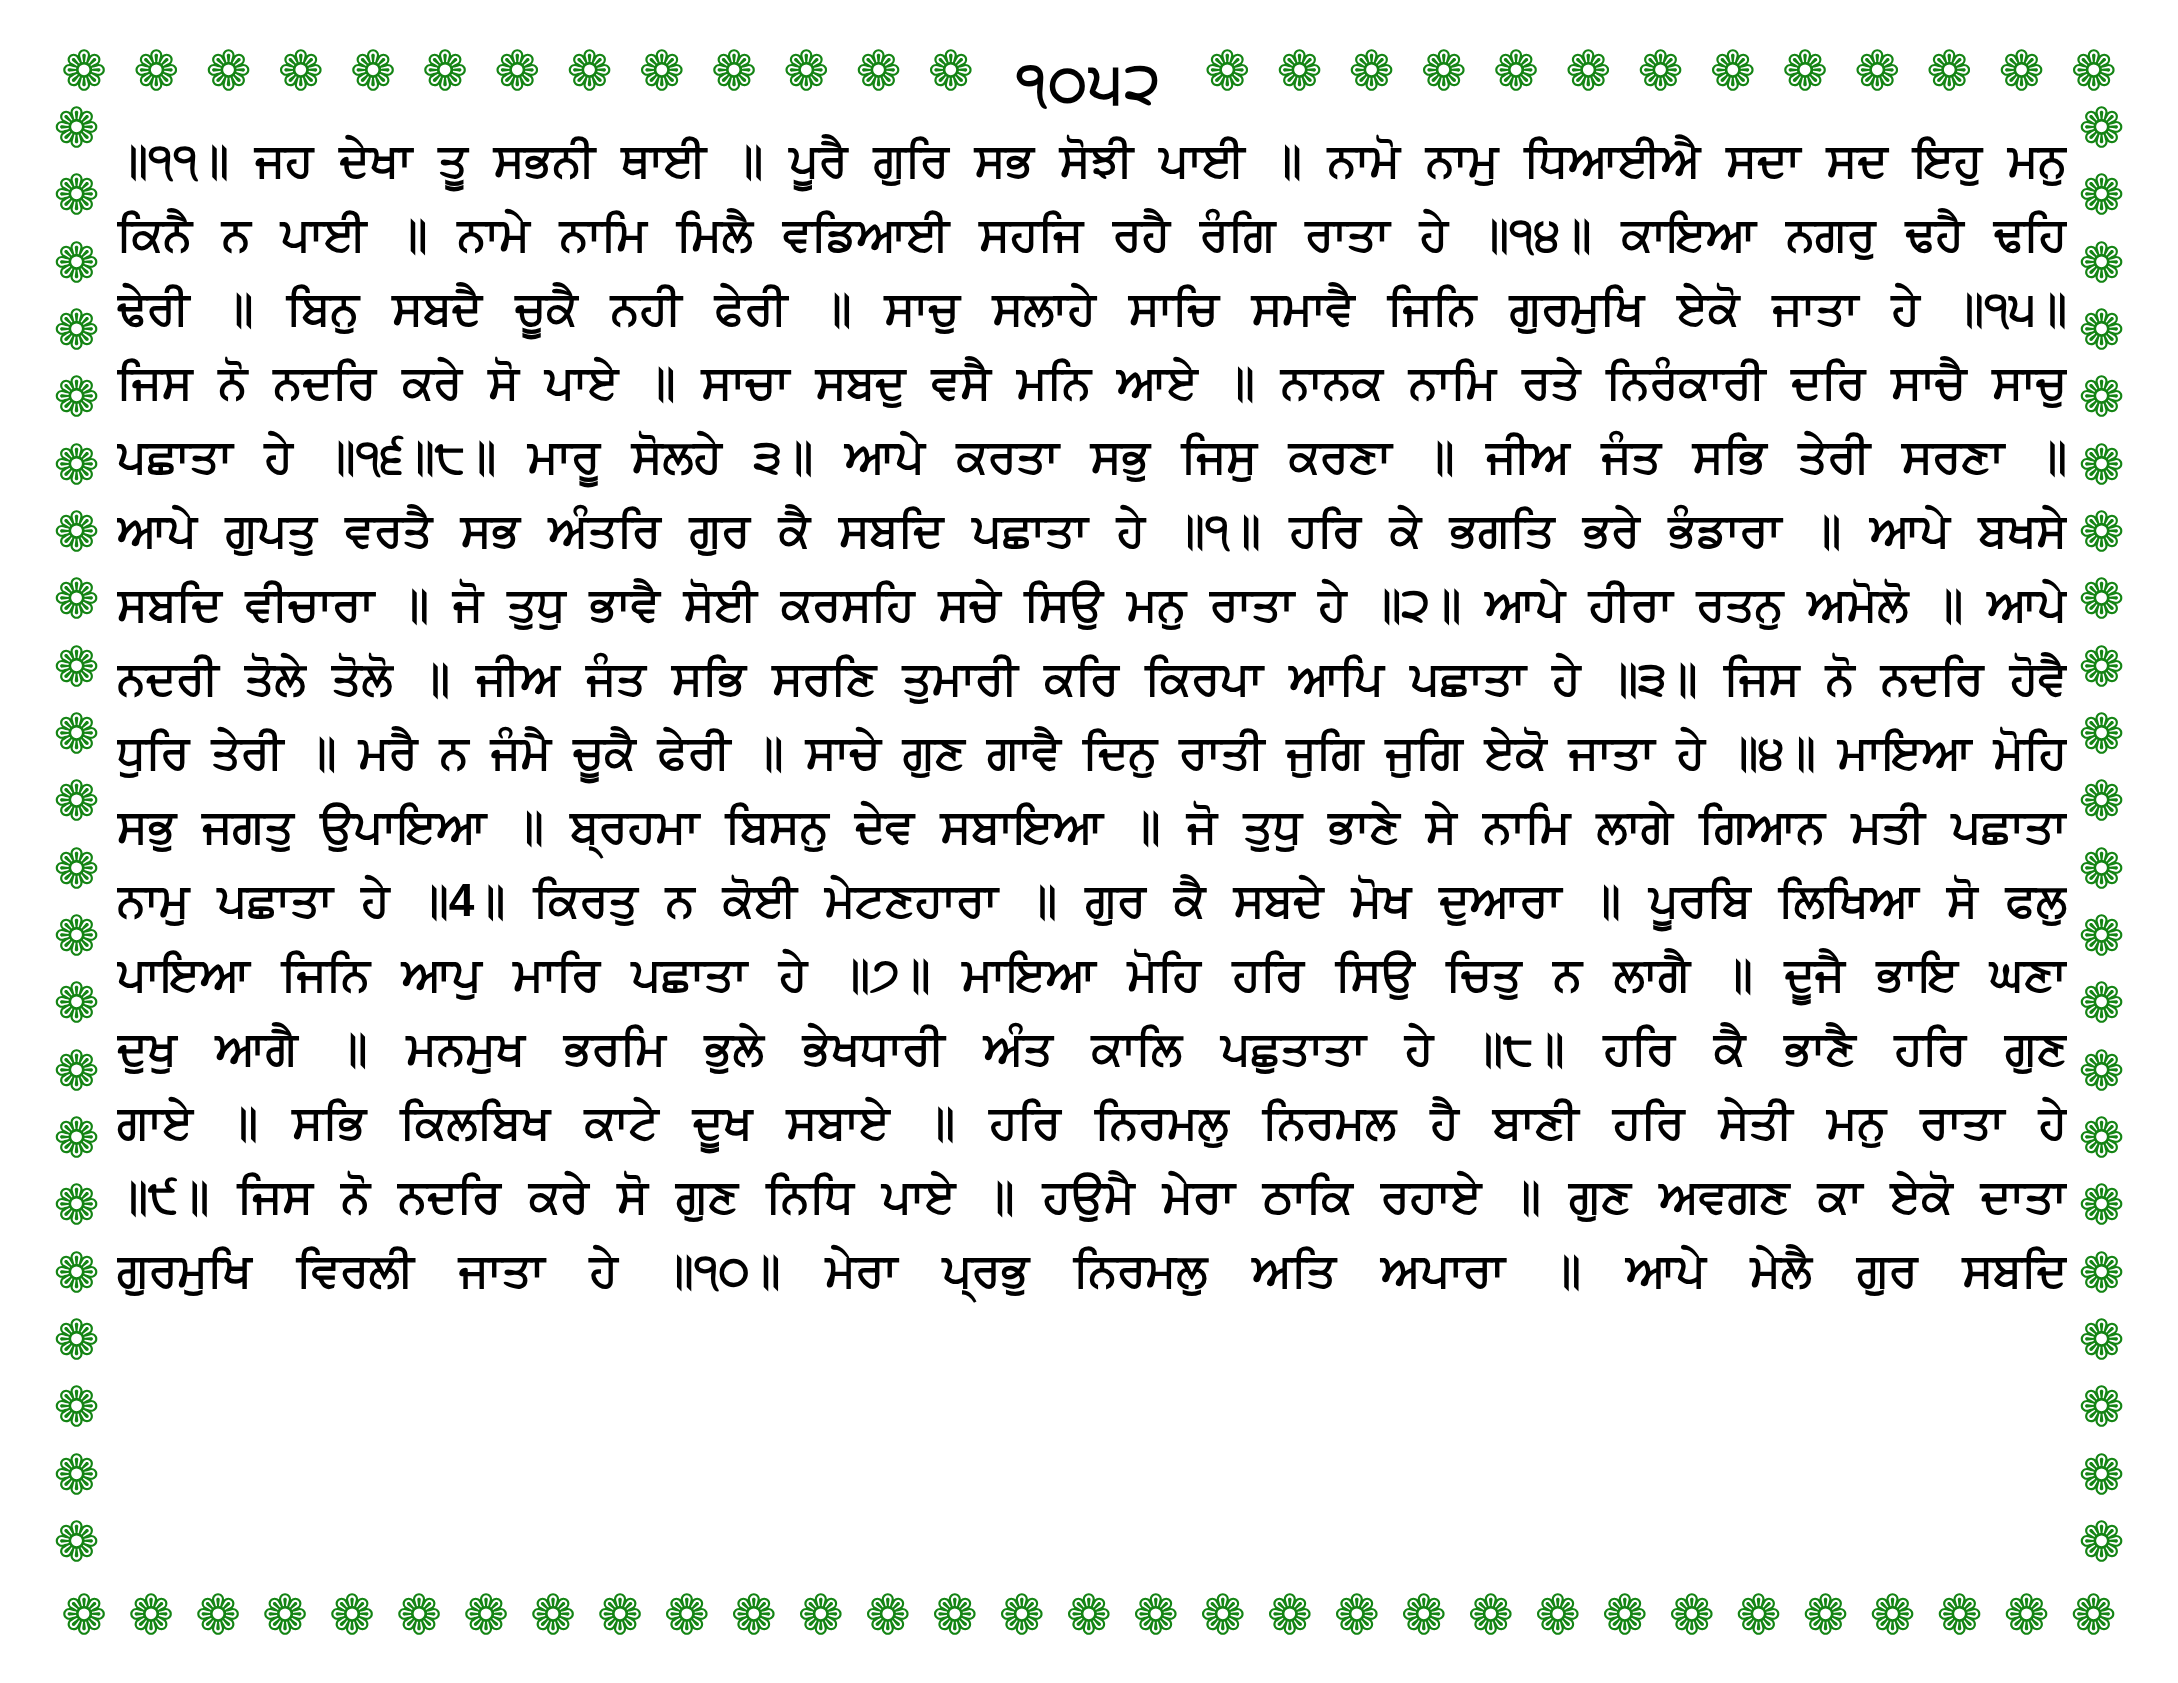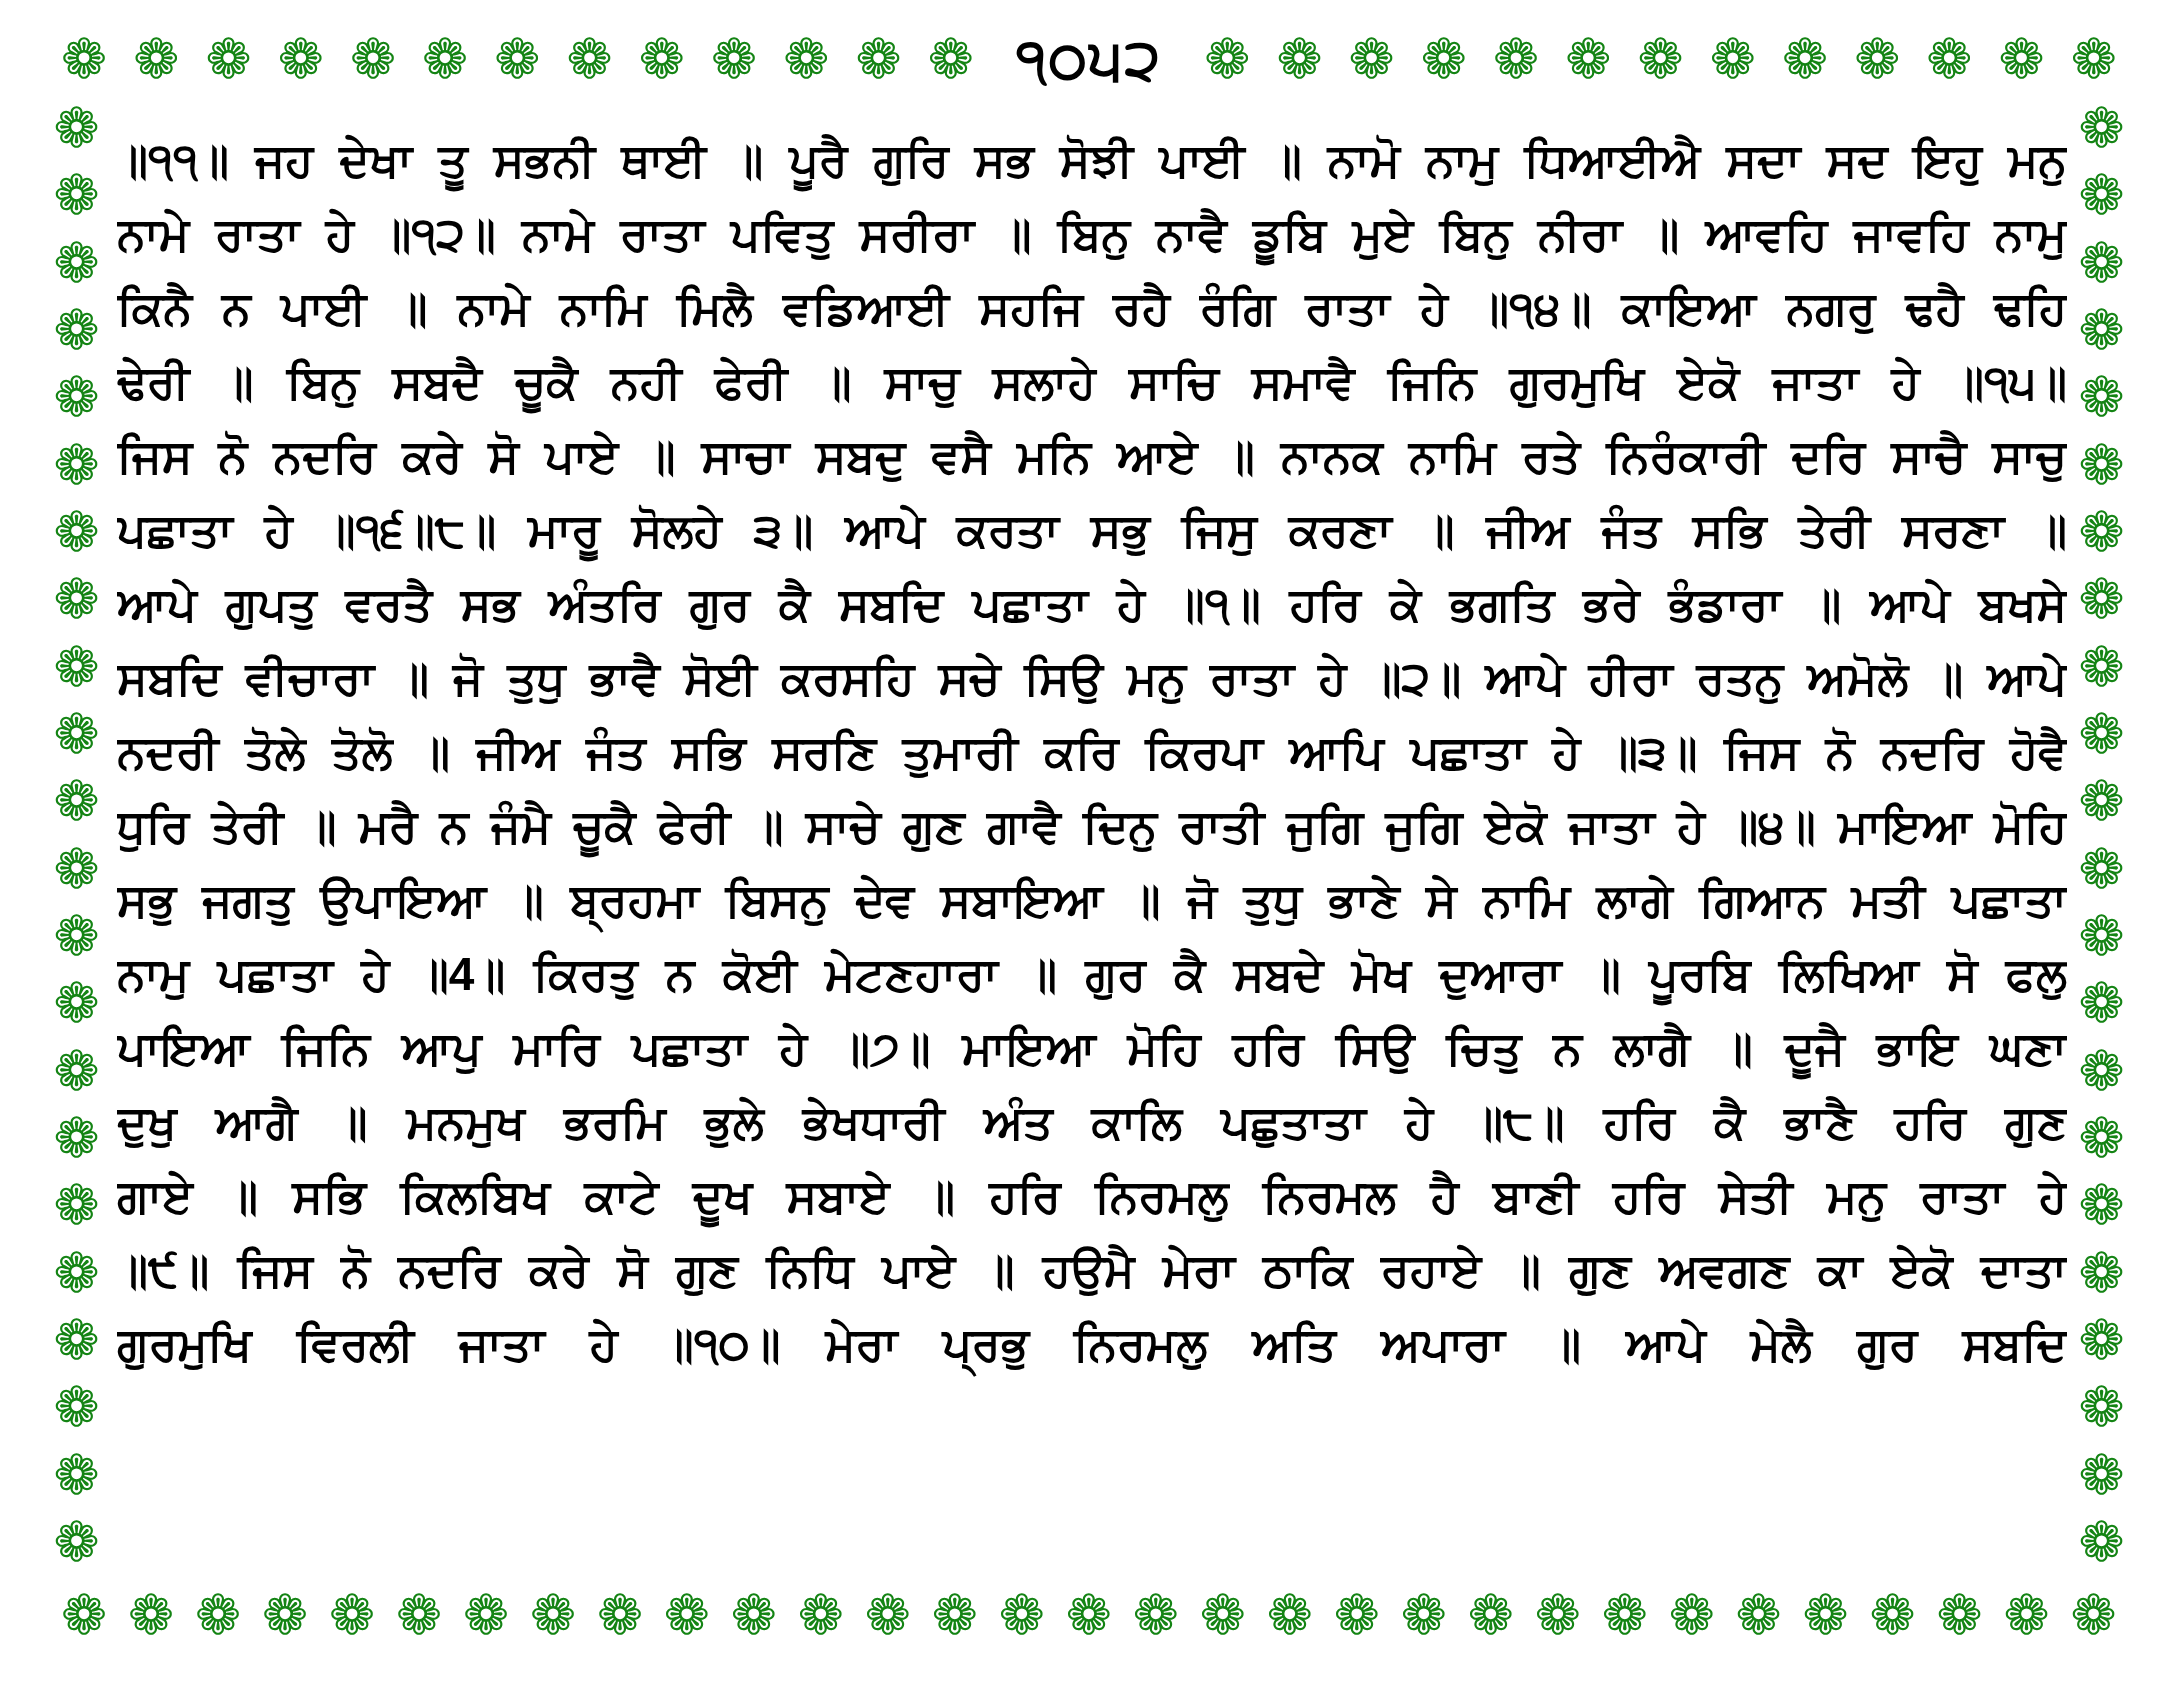--- a/index.html
+++ b/index.html
@@ -33,20 +33,21 @@
     justify-content: space-between;
     align-items: center;
   }
   .page-number {
     font-size: 57px;
     font-weight: bold;
     color: var(--ink);
     padding: 0 16px;
     letter-spacing: 2px;
     white-space: nowrap;
+    margin-top: 23px;
   }
   .side-border {
     position: absolute;
     top: 101px; bottom: 113px;
     width: 61px;
     display: flex;
     flex-direction: column;
     justify-content: space-between;
     align-items: center;
   }
@@ -158,21 +159,20 @@
       <span class="flower">❁</span>
       <span class="flower">❁</span>
       <span class="flower">❁</span>
       <span class="flower">❁</span>
       <span class="flower">❁</span>
       <span class="flower">❁</span>
     </div>
 
   <div class="text-block">
       <div class="text-line">॥੧੧॥ ਜਹ ਦੇਖਾ ਤੂ ਸਭਨੀ ਥਾਈ ॥ ਪੂਰੈ ਗੁਰਿ ਸਭ ਸੋਝੀ ਪਾਈ ॥ ਨਾਮੋ ਨਾਮੁ ਧਿਆਈਐ ਸਦਾ ਸਦ ਇਹੁ ਮਨੁ</div>
-      <div class="text-line">ਨਾਮੇ ਰਾਤਾ ਹੇ ॥੧੨॥ ਨਾਮੇ ਰਾਤਾ ਪਵਿਤੁ ਸਰੀਰਾ ॥ ਬਿਨੁ ਨਾਵੈ ਡੂਬਿ ਮੁਏ ਬਿਨੁ ਨੀਰਾ ॥ ਆਵਹਿ ਜਾਵਹਿ ਨਾਮੁ</div>
       <div class="text-line">ਕਿਨੈ ਨ ਪਾਈ ॥ ਨਾਮੇ ਨਾਮਿ ਮਿਲੈ ਵਡਿਆਈ ਸਹਜਿ ਰਹੈ ਰੰਗਿ ਰਾਤਾ ਹੇ ॥੧੪॥ ਕਾਇਆ ਨਗਰੁ ਢਹੈ ਢਹਿ</div>
       <div class="text-line">ਢੇਰੀ ॥ ਬਿਨੁ ਸਬਦੈ ਚੂਕੈ ਨਹੀ ਫੇਰੀ ॥ ਸਾਚੁ ਸਲਾਹੇ ਸਾਚਿ ਸਮਾਵੈ ਜਿਨਿ ਗੁਰਮੁਖਿ ਏਕੋ ਜਾਤਾ ਹੇ ॥੧੫॥</div>
       <div class="text-line">ਜਿਸ ਨੋ ਨਦਰਿ ਕਰੇ ਸੋ ਪਾਏ ॥ ਸਾਚਾ ਸਬਦੁ ਵਸੈ ਮਨਿ ਆਏ ॥ ਨਾਨਕ ਨਾਮਿ ਰਤੇ ਨਿਰੰਕਾਰੀ ਦਰਿ ਸਾਚੈ ਸਾਚੁ</div>
       <div class="text-line">ਪਛਾਤਾ ਹੇ ॥੧੬॥੮॥ ਮਾਰੂ ਸੋਲਹੇ ੩॥ ਆਪੇ ਕਰਤਾ ਸਭੁ ਜਿਸੁ ਕਰਣਾ ॥ ਜੀਅ ਜੰਤ ਸਭਿ ਤੇਰੀ ਸਰਣਾ ॥</div>
       <div class="text-line">ਆਪੇ ਗੁਪਤੁ ਵਰਤੈ ਸਭ ਅੰਤਰਿ ਗੁਰ ਕੈ ਸਬਦਿ ਪਛਾਤਾ ਹੇ ॥੧॥ ਹਰਿ ਕੇ ਭਗਤਿ ਭਰੇ ਭੰਡਾਰਾ ॥ ਆਪੇ ਬਖਸੇ</div>
       <div class="text-line">ਸਬਦਿ ਵੀਚਾਰਾ ॥ ਜੋ ਤੁਧੁ ਭਾਵੈ ਸੋਈ ਕਰਸਹਿ ਸਚੇ ਸਿਉ ਮਨੁ ਰਾਤਾ ਹੇ ॥੨॥ ਆਪੇ ਹੀਰਾ ਰਤਨੁ ਅਮੋਲੋ ॥ ਆਪੇ</div>
       <div class="text-line">ਨਦਰੀ ਤੋਲੇ ਤੋਲੋ ॥ ਜੀਅ ਜੰਤ ਸਭਿ ਸਰਣਿ ਤੁਮਾਰੀ ਕਰਿ ਕਿਰਪਾ ਆਪਿ ਪਛਾਤਾ ਹੇ ॥੩॥ ਜਿਸ ਨੋ ਨਦਰਿ ਹੋਵੈ</div>
       <div class="text-line">ਧੁਰਿ ਤੇਰੀ ॥ ਮਰੈ ਨ ਜੰਮੈ ਚੂਕੈ ਫੇਰੀ ॥ ਸਾਚੇ ਗੁਣ ਗਾਵੈ ਦਿਨੁ ਰਾਤੀ ਜੁਗਿ ਜੁਗਿ ਏਕੋ ਜਾਤਾ ਹੇ ॥੪॥ ਮਾਇਆ ਮੋਹਿ</div>
       <div class="text-line">ਸਭੁ ਜਗਤੁ ਉਪਾਇਆ ॥ ਬ੍ਰਹਮਾ ਬਿਸਨੁ ਦੇਵ ਸਬਾਇਆ ॥ ਜੋ ਤੁਧੁ ਭਾਣੇ ਸੇ ਨਾਮਿ ਲਾਗੇ ਗਿਆਨ ਮਤੀ ਪਛਾਤਾ</div>
       <div class="text-line">ਨਾਮੁ ਪਛਾਤਾ ਹੇ ॥4॥ ਕਿਰਤੁ ਨ ਕੋਈ ਮੇਟਣਹਾਰਾ ॥ ਗੁਰ ਕੈ ਸਬਦੇ ਮੋਖ ਦੁਆਰਾ ॥ ਪੂਰਬਿ ਲਿਖਿਆ ਸੋ ਫਲੁ</div>

